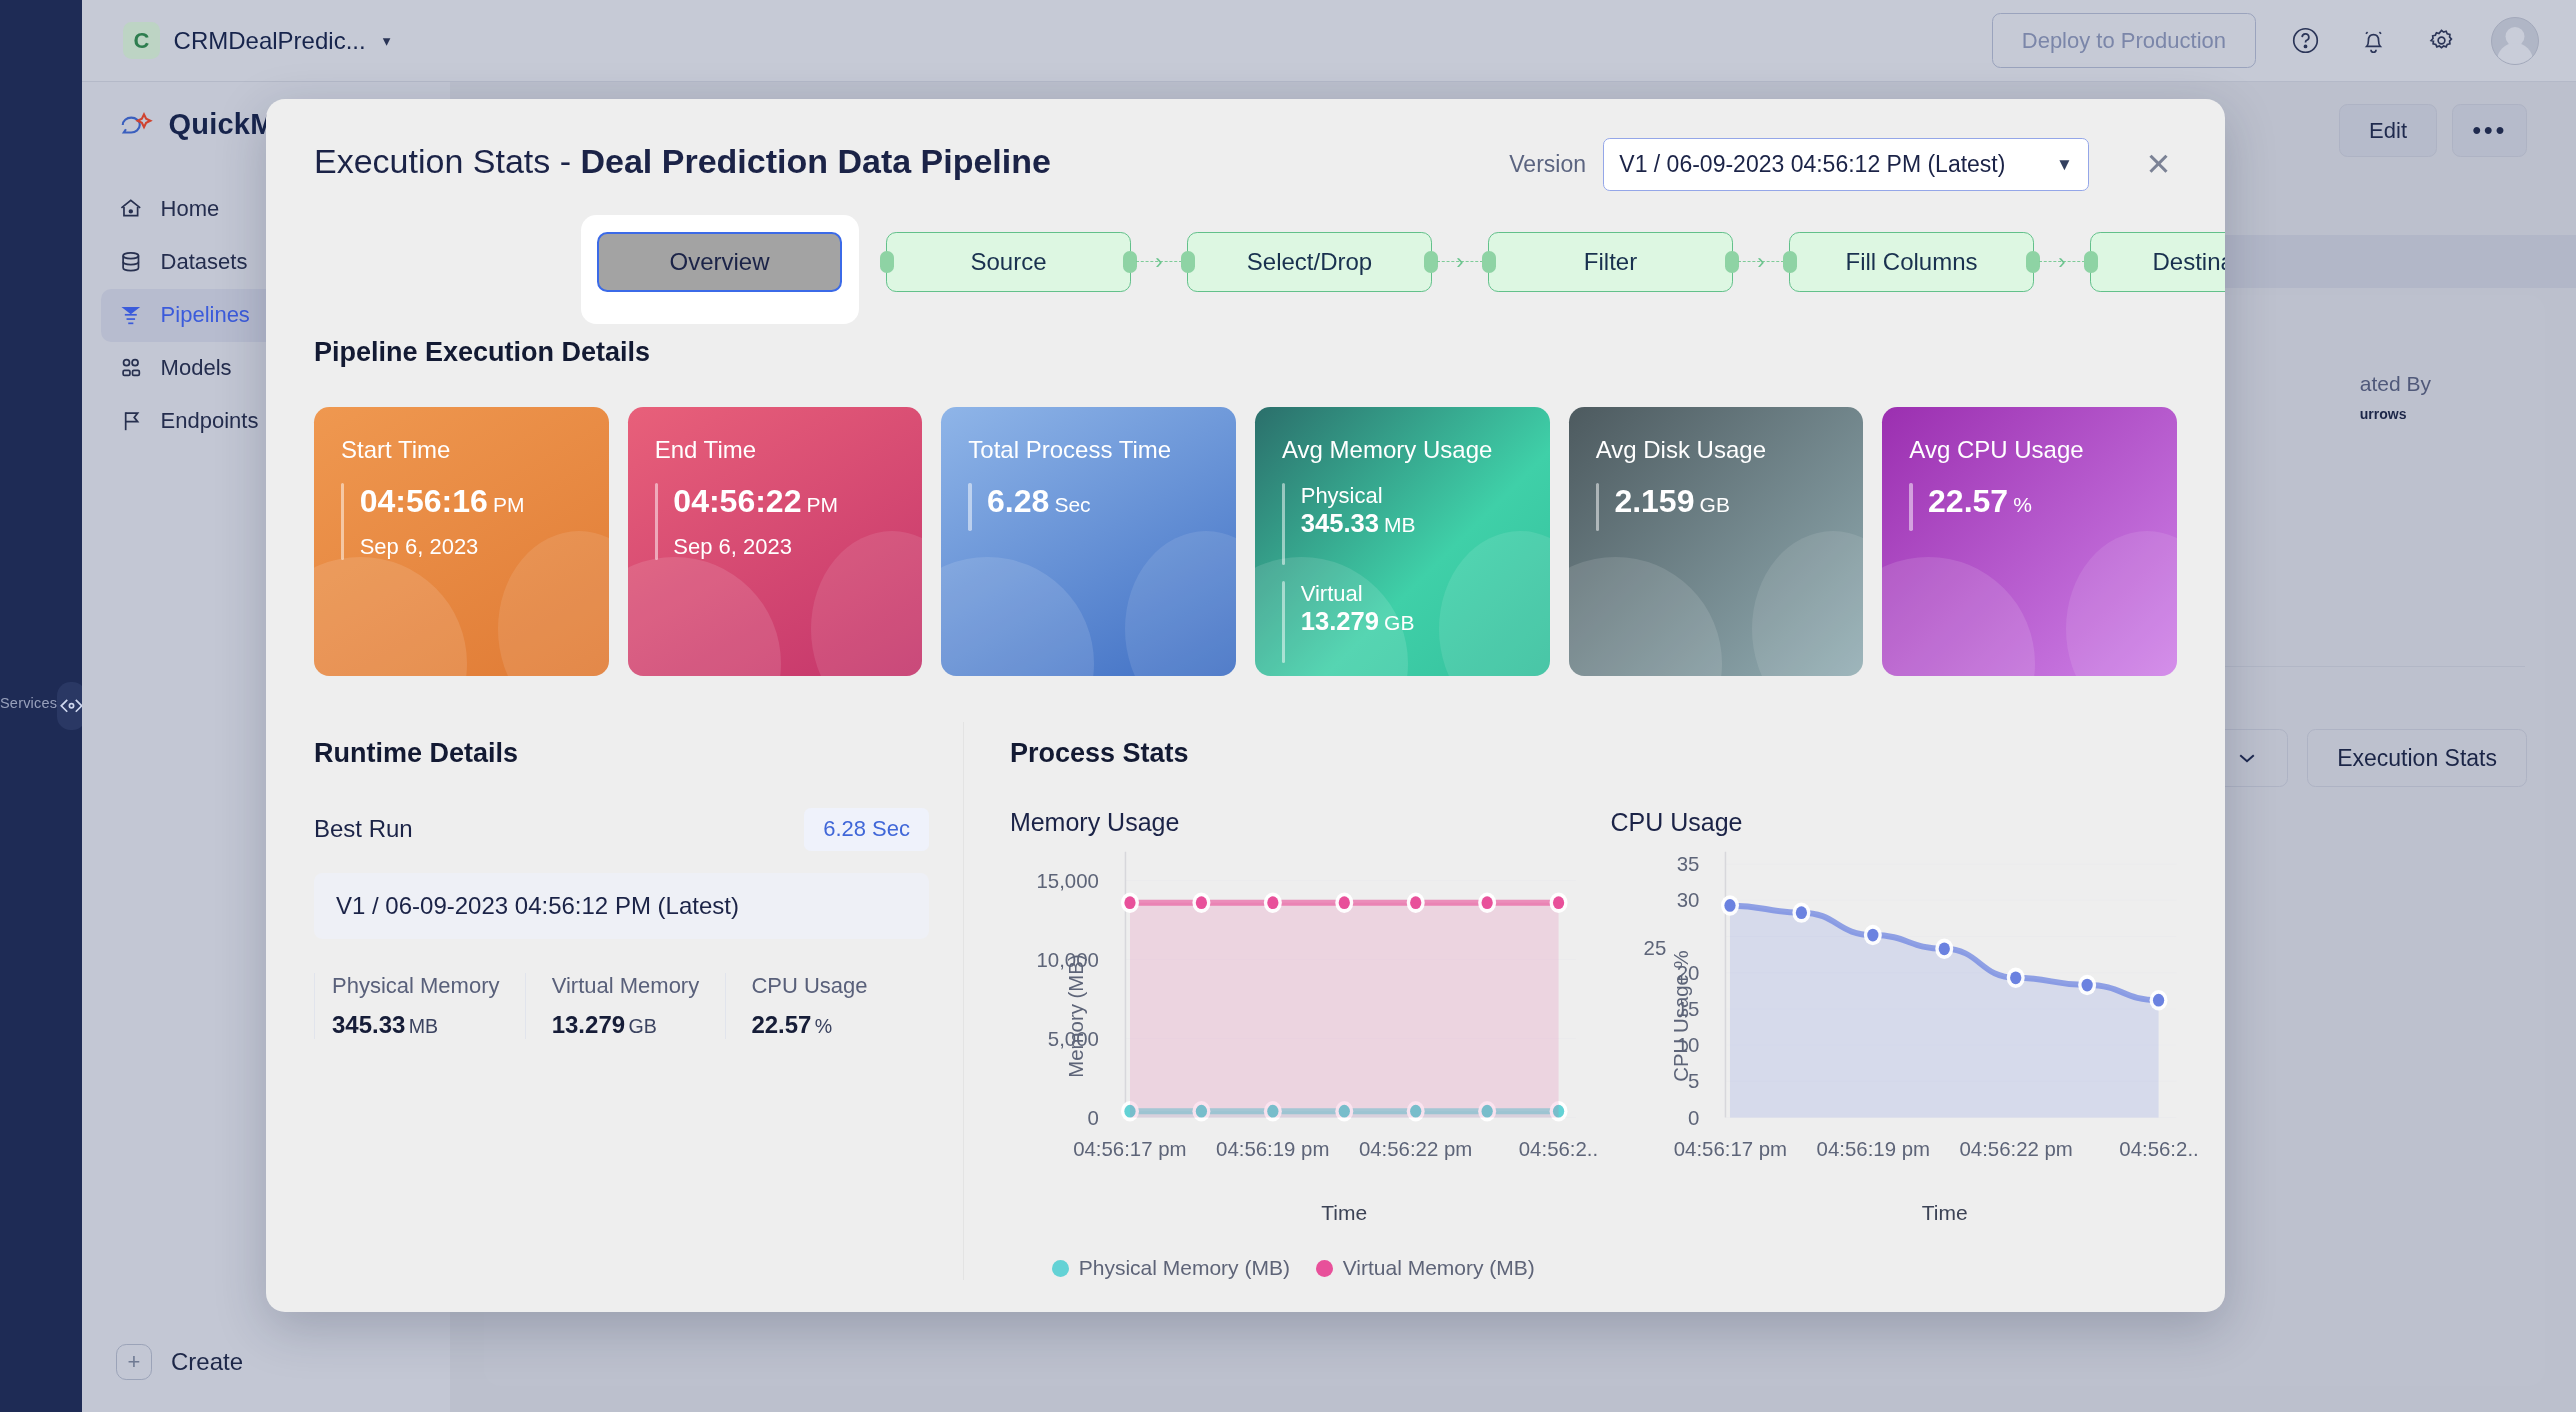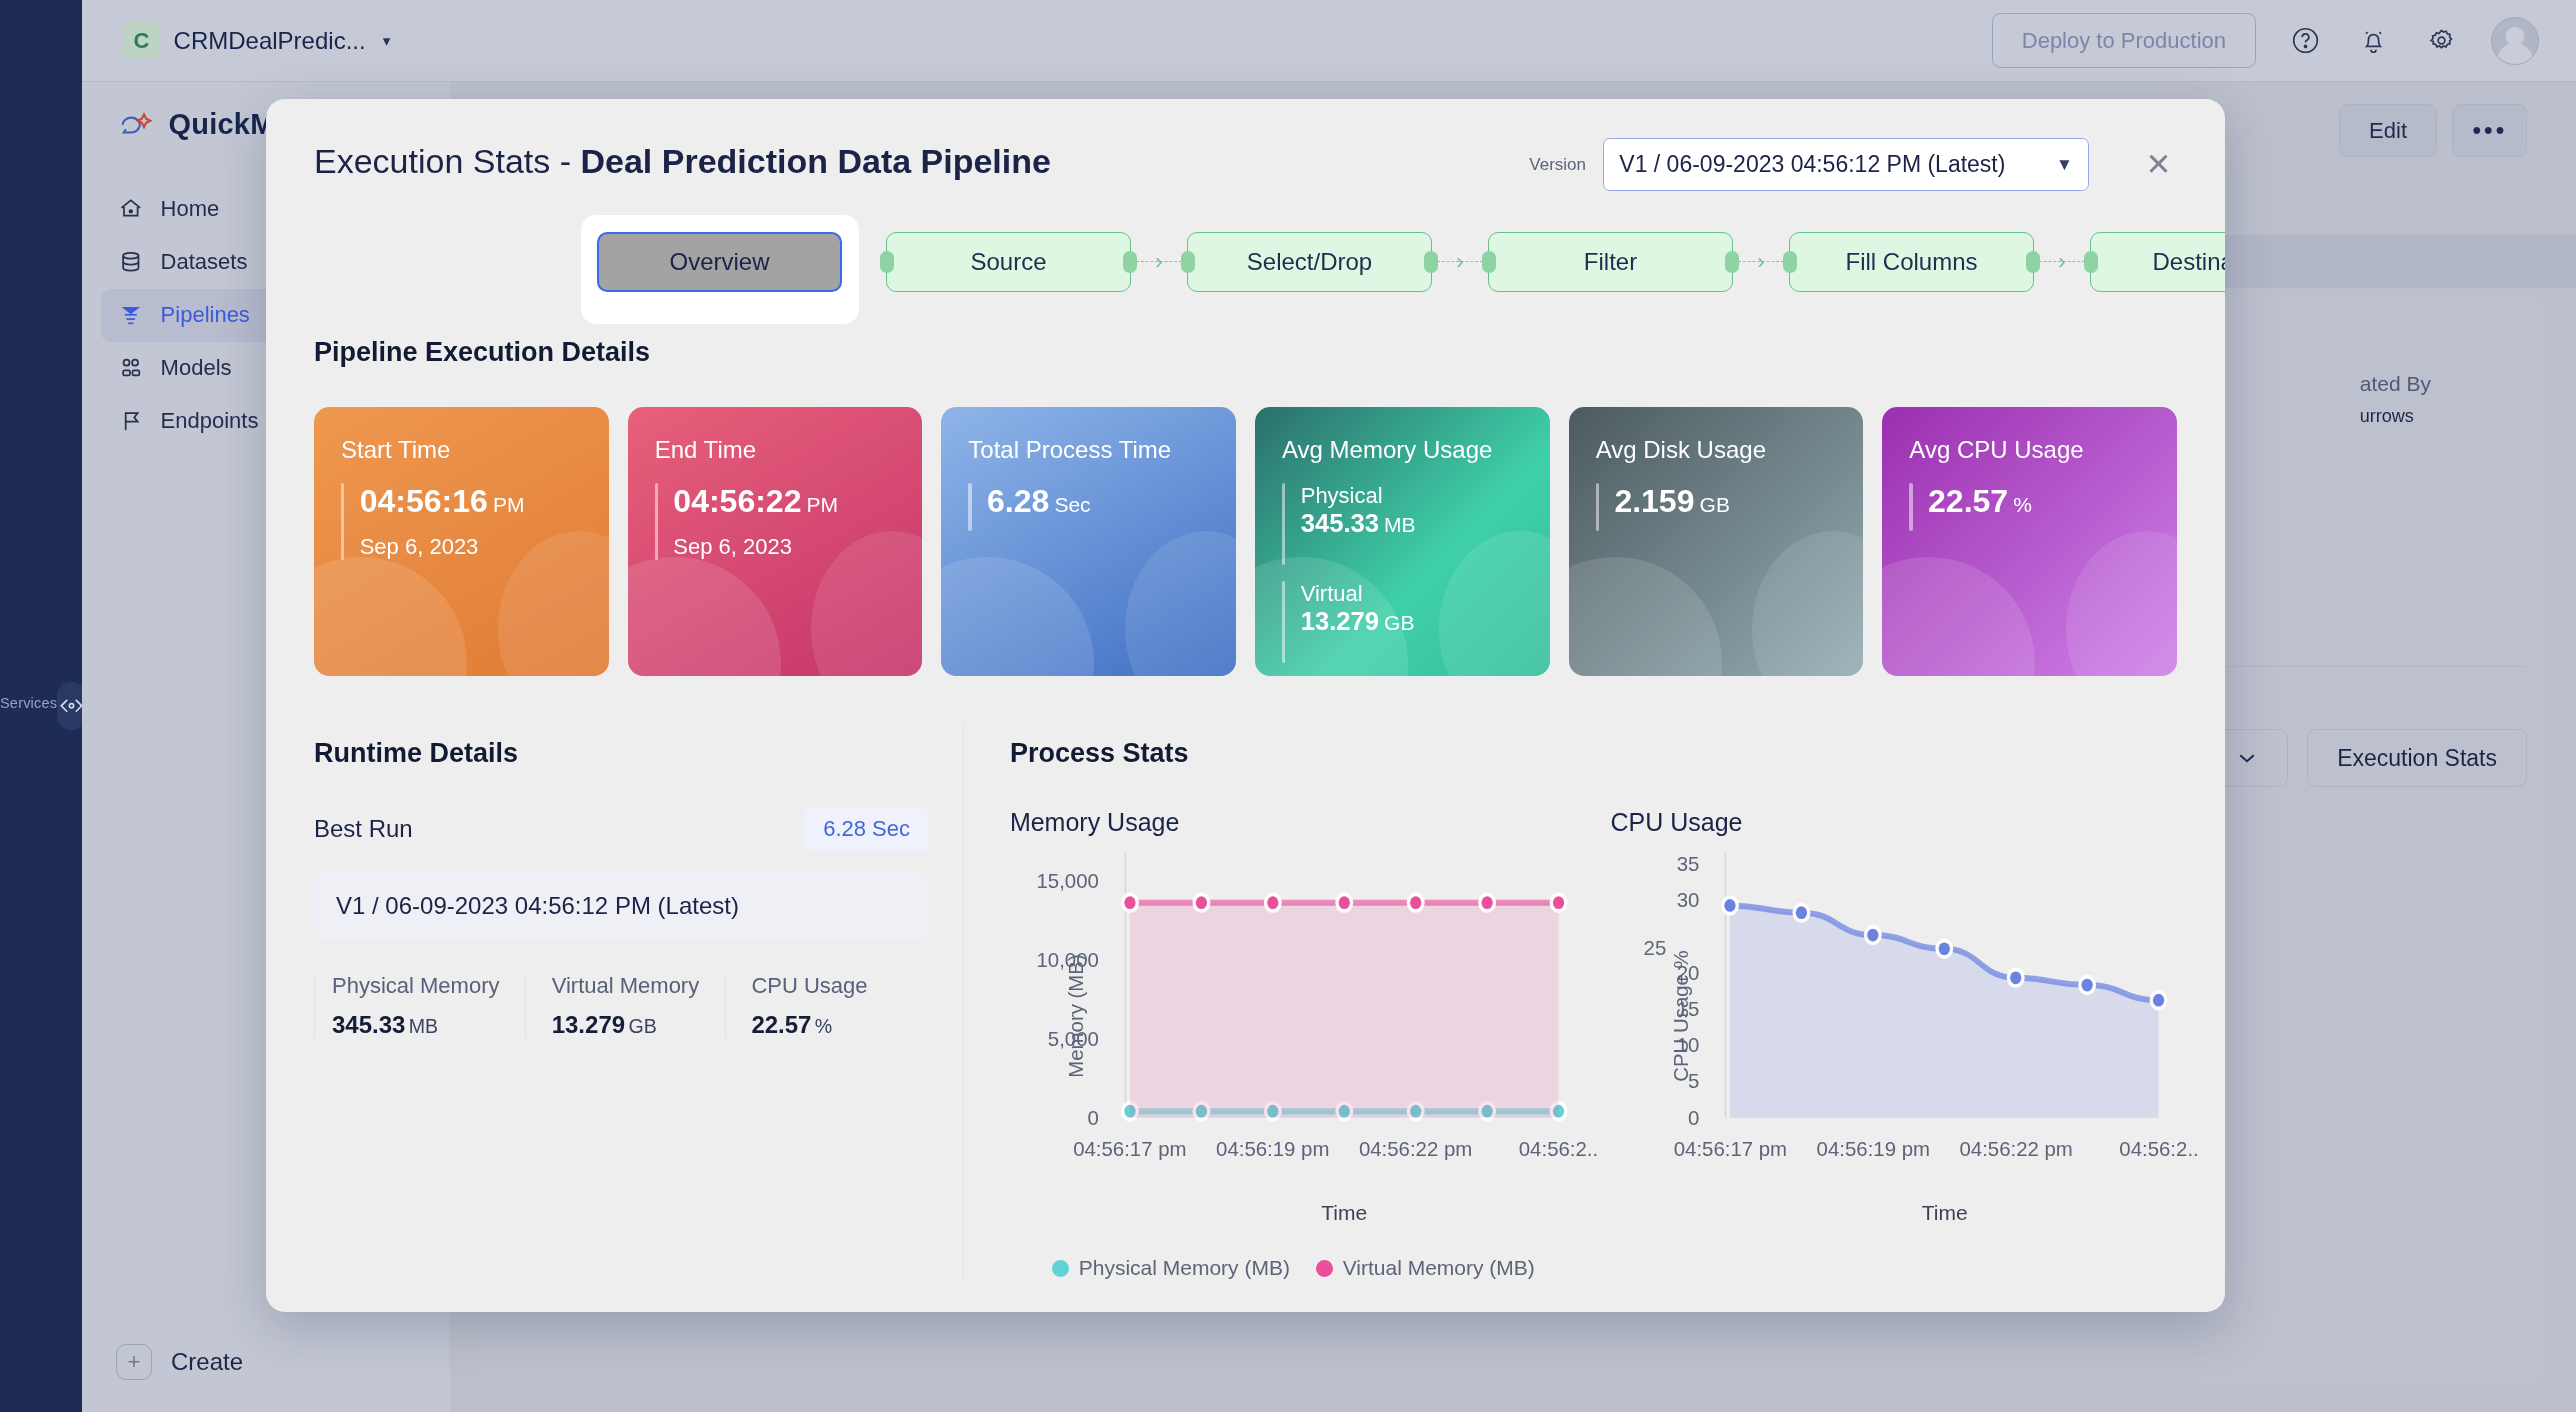--- a/index.html
+++ b/index.html
@@ -111,21 +111,21 @@
   .bg-page { position:absolute; left: 450px; top: 82px; right:0; bottom:0; background:#bcc0cd; }
   .bg-actions { position:absolute; right: 49px; top: 22px; display:flex; gap:15.3px; }
   .bg-btn {
     background:#b6bbcb; border:0.9px solid #aeb3c4; border-radius:8.5px;
     height: 53px; display:flex;align-items:center;justify-content:center;
     color:#1f2a4e; font-size:22px; padding: 0 29px;
   }
   .bg-btn.dots { padding: 0 19px; letter-spacing: 2.6px; font-size: 25.6px; }
   .bg-meta { position:absolute; right: 145px; top: 290px; text-align:left;}
   .bg-meta .lbl { color:#50597a; font-size: 21px; }
-  .bg-meta .val { color:#1c2648; font-size: 18px; font-weight: 400; margin-top: 10.2px;}
+  .bg-meta .val { color:#1c2648; font-size: 14px; font-weight: 700; margin-top: 10.2px;}
   .bg-strip { position:absolute; left:0; right:0; top: 153px; height: 53px; background:#b2b7c8;}
   .bg-card { position:absolute; left: 34px; right: 31px; top: 213px; bottom: 25.6px; background:#bdc1ce; border-radius: 17px;}
   .bg-sep { position:absolute; left: 51px; right: 51px; top: 584px; height:0.9px; background:#b2b7c6;}
   .bg-lower { position:absolute; right: 49px; top: 647px; display:flex; gap: 19px; align-items:center;}
   .bg-sel {
     width: 82px; height: 58px; border:0.9px solid #aeb3c4; border-radius: 8.5px;
     display:flex;align-items:center;justify-content:center; color:#1e2950; font-size: 22px;
   }
   .bg-exec {
     height: 58px; border:0.9px solid #aeb3c4; border-radius: 8.5px; padding: 0 29px;
@@ -141,21 +141,21 @@
   .modal-head { position:relative; height: 124px; padding-left: 24px; }
   .modal-title {
     position:absolute; left: 48px; top: 43px;
     font-size: 34px; color:#1b2347;
   }
   .modal-title .strong { font-weight: 700; }
   .version-wrap {
     position:absolute; right: 136px; top: 39px;
     display:flex; align-items:center; gap: 17px;
   }
-  .version-lbl { font-size: 17px; color:#5b6480; }
+  .version-lbl { font-size: 23px; color:#5b6480; }
   .version-sel {
     width: 486px; height: 53px; border: 1.3px solid #94a6e8; border-radius: 6.8px;
     background:#fff; display:flex; align-items:center; padding: 0 15.3px;
     font-size: 23px; color:#1b2347; position:relative;
   }
   .version-sel .chev { margin-left:auto; color:#33405f; font-size: 17px; }
   .modal-close {
     position:absolute; right: 48px; top: 49px; width: 37px; height: 37px;
     color:#7b8295; font-size: 31px; line-height: 34px; text-align:center;
   }

